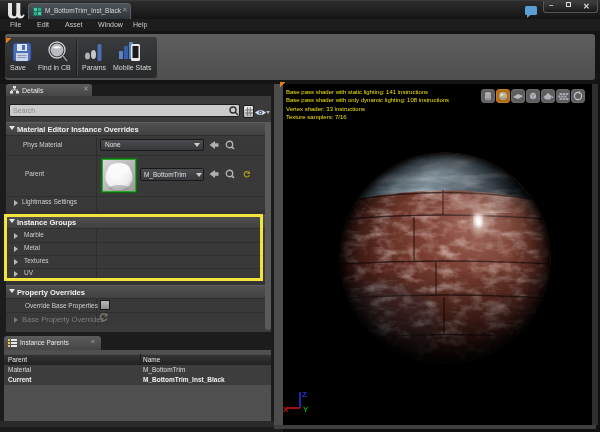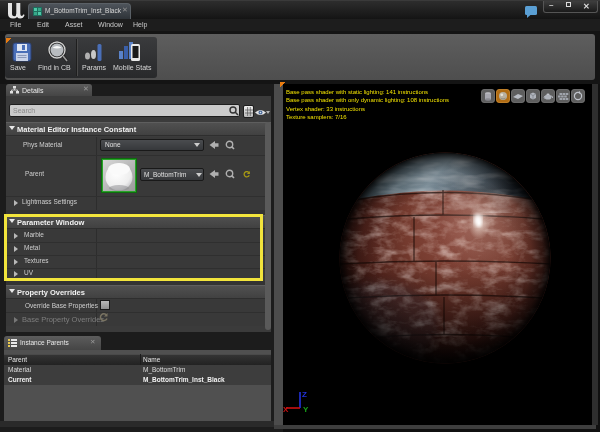--- a/index.html
+++ b/index.html
@@ -119,21 +119,21 @@
 </svg>
 <svg class="abs" style="left:255px;top:109px;" width="11" height="7" viewBox="0 0 11 7">
   <path d="M0 3.5 Q5.5 -1.5 11 3.5 Q5.5 8.5 0 3.5" fill="#e2e2e2"></path>
   <circle cx="5.5" cy="3.5" r="2" fill="#4a6a9a"></circle>
   <circle cx="5.5" cy="3.5" r="0.8" fill="#d8e2ea"></circle>
 </svg>
 <div class="abs" style="left:266px;top:111px;width:0;height:0;border-left:2.5px solid transparent;border-right:2.5px solid transparent;border-top:3.5px solid #b4b4b4;"></div>
 
 <div class="abs" style="left:6px;top:122px;width:265px;height:14px;background:linear-gradient(#505050,#414141);border-top:1px solid #5e5e5e;border-bottom:1px solid #2e2e2e;"></div>
 <div class="abs" style="left:9px;top:126px;width:0;height:0;border-left:3px solid transparent;border-right:3px solid transparent;border-top:4px solid #e8e8e8;"></div>
-<div class="abs" style="left:17px;top:125px;font-size:7.5px;font-weight:bold;color:#f2f2f2;">Material Editor Instance Constant</div>
+<div class="abs" style="left:17px;top:125px;font-size:7.5px;font-weight:bold;color:#f2f2f2;">Material Editor Instance Overrides</div>
 
 <div class="abs" style="left:6px;top:137px;width:265px;height:73px;background:#393939;"></div>
 <div class="abs" style="left:96px;top:137px;width:1px;height:73px;background:#2d2d2d;"></div>
 
 <div class="abs" style="left:23px;top:141px;font-size:6.5px;color:#cfcfcf;">Phys Material</div>
 <div class="abs" style="left:100px;top:139px;width:104px;height:12px;background:linear-gradient(#4a4c4f,#36383b);border:1px solid #191919;border-radius:2px;"></div>
 <div class="abs" style="left:105px;top:141px;font-size:6.5px;color:#e0e0e0;">None</div>
 <div class="abs" style="left:194px;top:143px;width:0;height:0;border-left:3px solid transparent;border-right:3px solid transparent;border-top:4px solid #ccc;"></div>
 <svg class="abs" style="left:209px;top:140px;" width="11" height="10" viewBox="0 0 11 10">
     <path d="M0.5 5 L6 1 L6 3.2 L9.5 3.2 L9.5 6.8 L6 6.8 L6 9 Z" fill="#b0b0b0"></path>
@@ -178,21 +178,21 @@
     <path d="M8.8 0 L8.8 3.8 L5 3.8 Z" fill="#a89a14"></path>
   </svg>
 
 <div class="abs" style="left:6px;top:196px;width:265px;height:1px;background:#2f2f2f;"></div>
 <div class="abs" style="left:14px;top:200px;width:0;height:0;border-top:3.5px solid transparent;border-bottom:3.5px solid transparent;border-left:4.5px solid #b8b8b8;"></div>
 <div class="abs" style="left:22px;top:198px;font-size:6.5px;color:#cfcfcf;">Lightmass Settings</div>
 
 <div class="abs" style="left:6px;top:210px;width:265px;height:5px;background:#333;"></div>
 <div class="abs" style="left:6px;top:215px;width:265px;height:14px;background:linear-gradient(#505050,#414141);border-top:1px solid #5e5e5e;border-bottom:1px solid #2e2e2e;"></div>
 <div class="abs" style="left:9px;top:219px;width:0;height:0;border-left:3px solid transparent;border-right:3px solid transparent;border-top:4px solid #e8e8e8;"></div>
-<div class="abs" style="left:17px;top:218px;font-size:7.5px;font-weight:bold;color:#f2f2f2;">Parameter Window</div>
+<div class="abs" style="left:17px;top:218px;font-size:7.5px;font-weight:bold;color:#f2f2f2;">Instance Groups</div>
 <div class="abs" style="left:6px;top:229px;width:265px;height:52px;background:#393939;"></div>
 <div class="abs" style="left:96px;top:229px;width:1px;height:52px;background:#2d2d2d;"></div>
 <div class="abs" style="left:14px;top:233px;width:0;height:0;border-top:3.5px solid transparent;border-bottom:3.5px solid transparent;border-left:4.5px solid #b8b8b8;"></div>
 <div class="abs" style="left:24px;top:231px;font-size:6.5px;color:#cfcfcf;">Marble</div>
 <div class="abs" style="left:6px;top:242px;width:265px;height:1px;background:#2f2f2f;"></div>
 <div class="abs" style="left:14px;top:246px;width:0;height:0;border-top:3.5px solid transparent;border-bottom:3.5px solid transparent;border-left:4.5px solid #b8b8b8;"></div>
 <div class="abs" style="left:24px;top:244px;font-size:6.5px;color:#cfcfcf;">Metal</div>
 <div class="abs" style="left:6px;top:255px;width:265px;height:1px;background:#2f2f2f;"></div>
 <div class="abs" style="left:14px;top:259px;width:0;height:0;border-top:3.5px solid transparent;border-bottom:3.5px solid transparent;border-left:4.5px solid #b8b8b8;"></div>
 <div class="abs" style="left:24px;top:257px;font-size:6.5px;color:#cfcfcf;">Textures</div>

